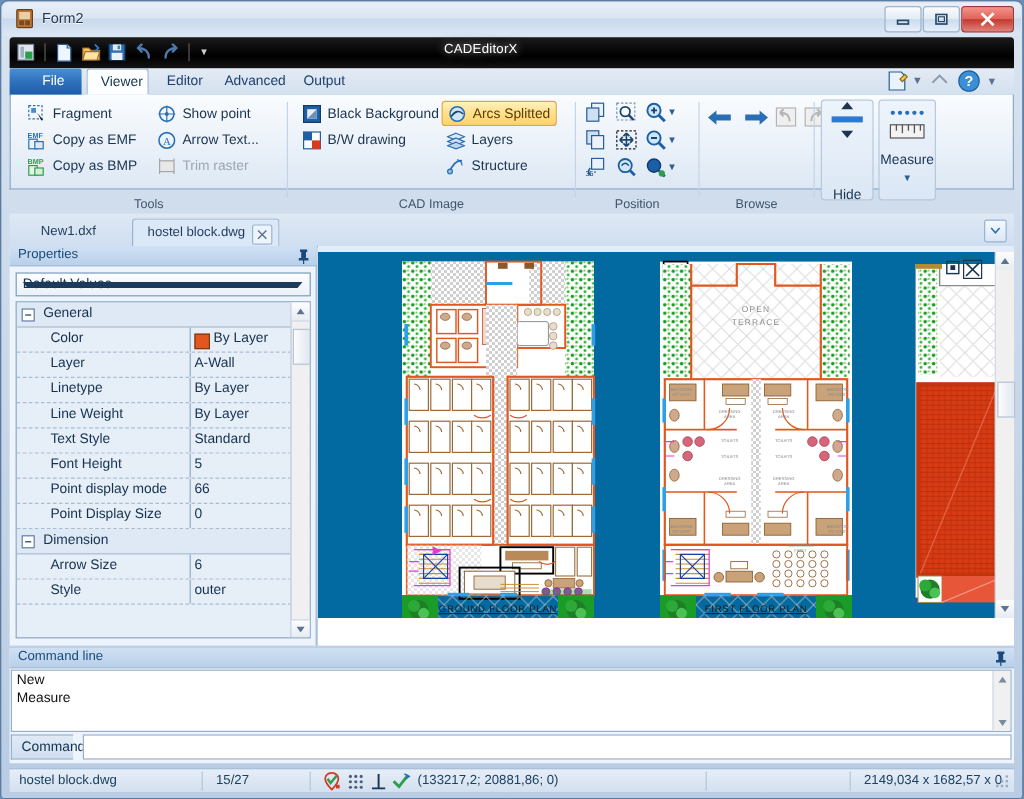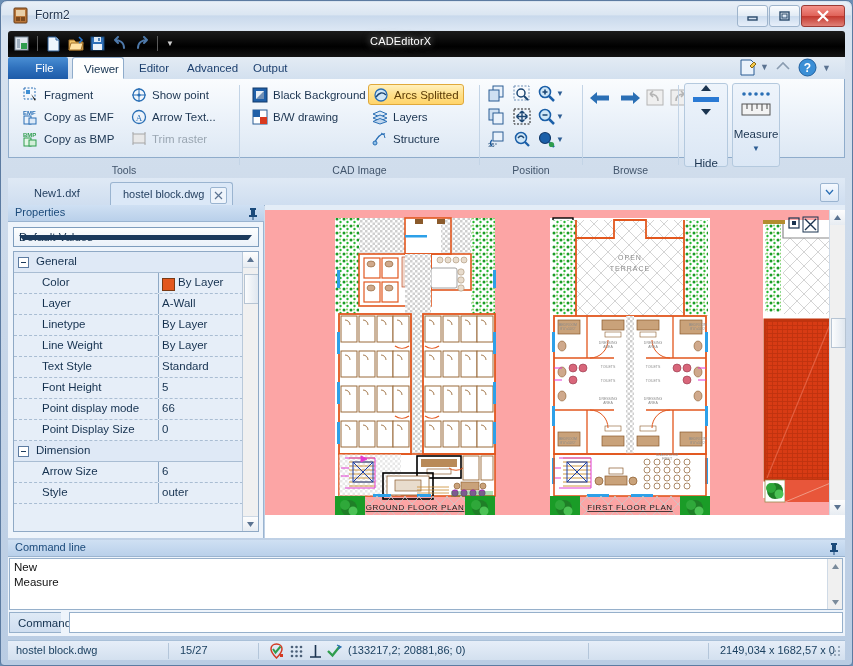--- a/index.html
+++ b/index.html
@@ -193,21 +193,21 @@
     background:linear-gradient(to right,#fbfcfd,#e0e7ef);border:1px solid #b6c4d3;cursor:pointer;
   }
   
   .cadwrap{
     position:absolute;left:264px;top:204px;width:580px;height:333px;
     background:#fff;box-sizing:border-box;
   }
   .cadtop{position:absolute;left:0;top:0;width:580px;height:5px;background:#e4edf7;}
   .canvas{
     position:absolute;left:0;top:5px;width:565px;height:305px;
-    background:#fca5a5;overflow:hidden;
+    background:#0369a1;overflow:hidden;
   }
   .vsb{
     position:absolute;right:0;top:5px;width:15px;height:305px;background:#f0f0f0;
     border-left:1px solid #cfdae6;
   }
   .vsb .arr{height:15px;display:flex;align-items:center;justify-content:center;
     background:linear-gradient(to bottom,#fdfdfd,#e7ecf2);cursor:pointer;}
   .vsb .arr.bot{position:absolute;bottom:0;width:100%;}
   .vsb .thumb{position:absolute;top:108px;left:1px;width:13px;height:28px;
     background:linear-gradient(to right,#fbfcfd,#e0e7ef);border:1px solid #b6c4d3;cursor:pointer;}

